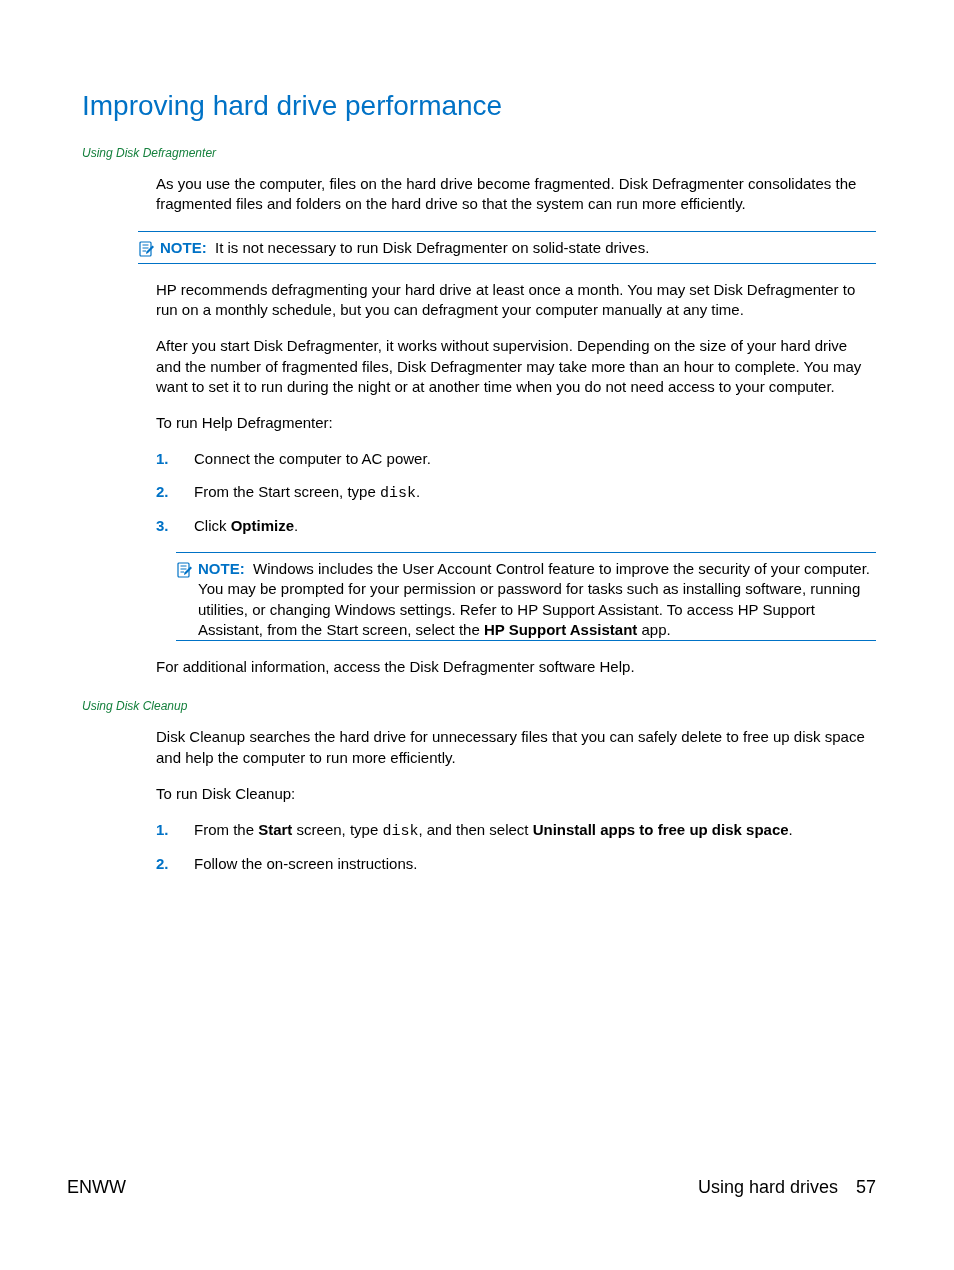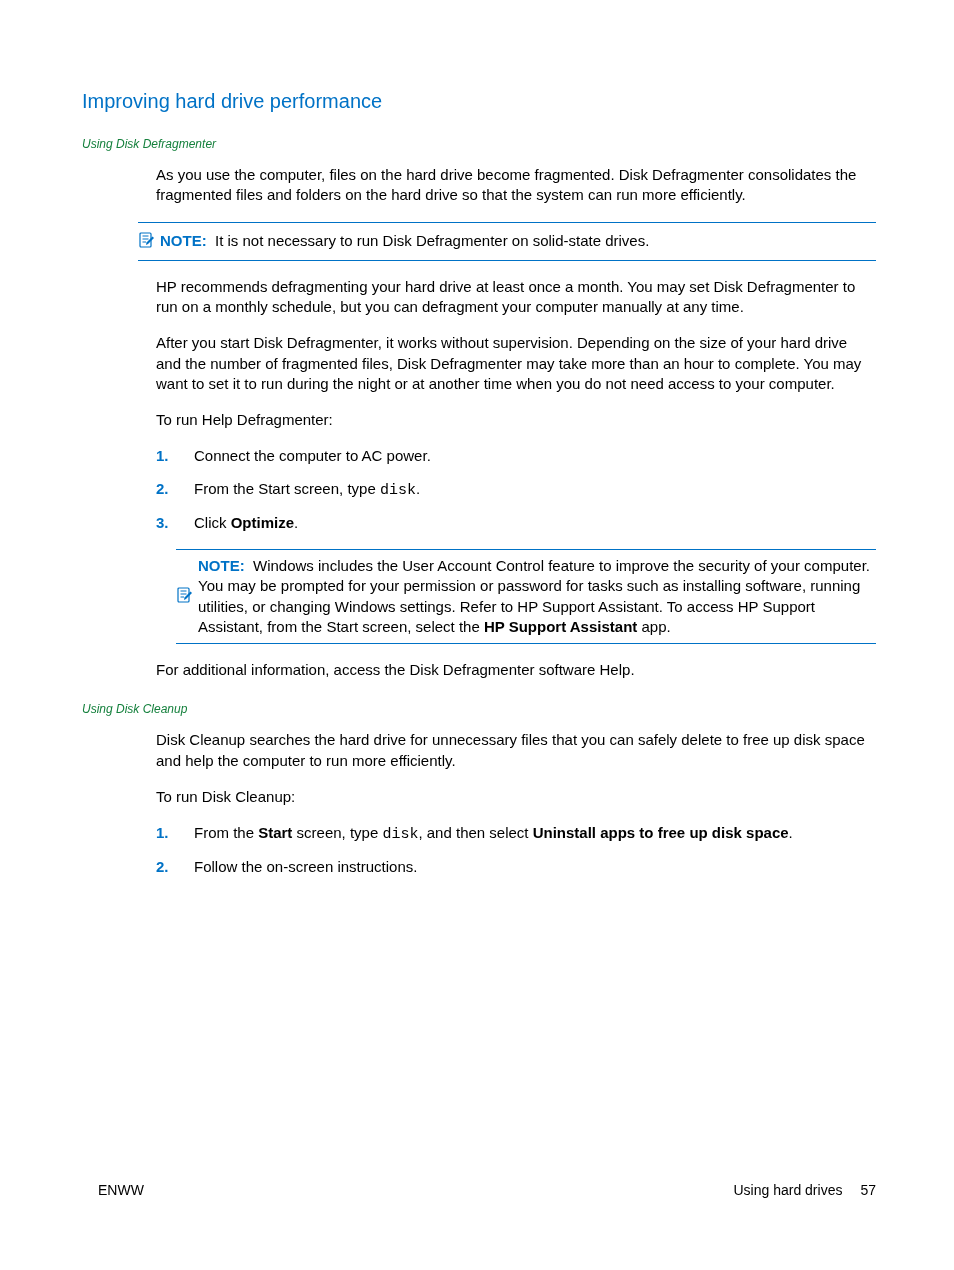--- a/index.html
+++ b/index.html
@@ -10,21 +10,21 @@
     padding: 0;
     width: 954px;
     height: 1270px;
     position: relative;
     background: #fff;
   }
   .page {
     padding: 90px 78px 0 82px;
   }
   h1 {
-    font-size: 20px;
+    font-size: 28px;
     color: #0072c6;
     font-weight: normal;
     margin: 0 0 24px 0;
   }
   h2 {
     font-size: 12px;
     color: #15803d;
     font-weight: normal;
     margin: 0 0 14px 0;
     font-style: italic;
@@ -32,24 +32,24 @@
   .body-indent {
     margin-left: 74px;
   }
   p {
     margin: 0 0 16px 0;
     line-height: 1.35;
   }
   .note-box {
     border-top: 1px solid #0072c6;
     border-bottom: 1px solid #0072c6;
-    padding: 6px 0 6px 0;
+    padding: 6px 0 0 0;
     margin: 0 0 16px 0;
     display: flex;
-    align-items: center;
+    align-items: flex-start;
     line-height: 1.35;
   }
   .note-box .note-icon {
     flex: 0 0 auto;
     margin-right: 4px;
     margin-top: 2px;
   }
   .note-box .note-content {
     flex: 1 1 auto;
   }
@@ -84,25 +84,25 @@
   }
   .mono {
     font-family: "Courier New", monospace;
   }
   .bold {
     font-weight: bold;
   }
   .footer {
     position: absolute;
     bottom: 72px;
-    left: 98px;
+    left: 67px;
     right: 78px;
     display: flex;
     justify-content: space-between;
-    font-size: 14px;
+    font-size: 18px;
   }
   .footer-right {
     display: flex;
     gap: 18px;
     padding-left: 23px;
   }
 </style>
 </head>
 <body>
 

